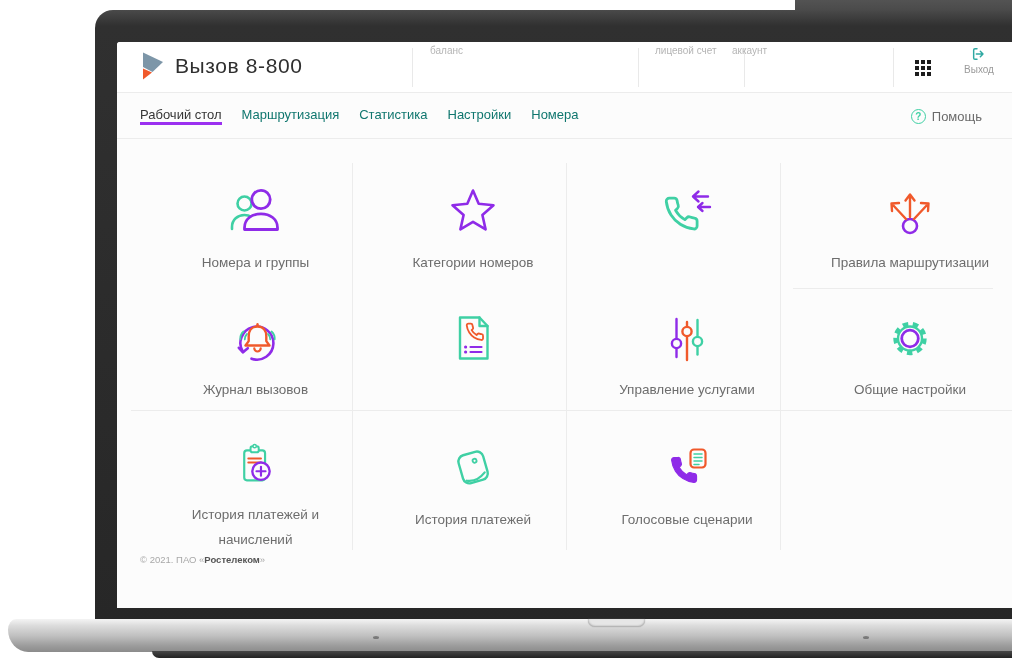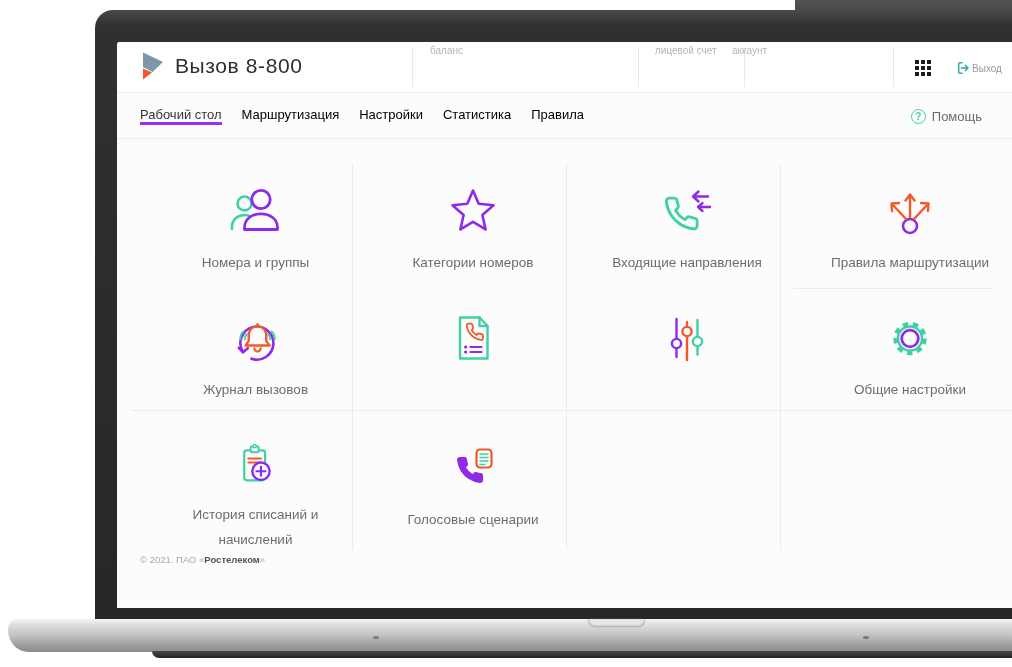--- a/index.html
+++ b/index.html
@@ -29,27 +29,27 @@
   .app-header { position:absolute; left:0; top:0; width:100%; height:51px; background:#fff;
                 border-bottom:1px solid #ececec; }
   .logo { position:absolute; left:23px; top:9px; width:26px; height:33px; }
   .app-title { position:absolute; left:58px; top:12px; font-size:21px; color:#2f2f2f; letter-spacing:.6px;text-align:center; }
   .hdr-divider { position:absolute; top:6px; width:1px; height:39px; background:#e9e9e9; }
   .hdr-field-label { position:absolute; top:3px; font-size:10px; color:#b5b5b5; }
   .apps-grid { position:absolute; left:798px; top:18px; width:18px; height:17px;
                display:grid; grid-template-columns:repeat(3,4px); grid-template-rows:repeat(3,4px); gap:2px; }
   .apps-grid i { background:#1d1d1d; }
   .exit-btn { position:absolute; left:836px; top:4px; width:52px; height:43px; display:flex;
-              flex-direction:row; align-items:center; justify-content:center; cursor:pointer; }
+              flex-direction:column; align-items:center; cursor:pointer; }
   .exit-btn .lbl { font-size:10px; color:#9a9a9a; margin-top:2px; }
 
   
   .tab-bar { position:absolute; left:0; top:51px; width:100%; height:46px;
              border-bottom:1px solid #ececec; display:flex; align-items:center; padding-left:23px; }
-  .tab { display:flex; align-items:center; margin-right:20px; font-size:13px; color:#000000;
+  .tab { display:flex; align-items:center; margin-right:20px; font-size:13px; color:#0f766e;
          border-bottom:3px solid transparent; cursor:pointer; }
   .tab.active { color:#363636; border-bottom-color:#9b30f0; }
   .help { position:absolute; right:30px; top:0; height:46px; display:flex; align-items:center; cursor:pointer; }
   .help .q { width:15px; height:15px; border:1.5px solid #3fd0a4; border-radius:50%; color:#3fd0a4;
              font-size:10px; font-weight:bold; display:flex; align-items:center; justify-content:center; margin-right:6px; }
   .help .t { font-size:13px; color:#6a6a6a; }
 
   
   .grid { position:absolute; left:28px; top:121px; width:881px; height:390px;
           display:grid; grid-template-columns:221px 214px 214px 1fr; grid-template-rows:127px 130px 133px; }
@@ -108,23 +108,23 @@
           <path d="M9 4 H6 a2 2 0 0 0 -2 2 v12 a2 2 0 0 0 2 2 h3"></path>
           <path d="M14 8 l4 4 -4 4 M18 12 H8"></path>
         </svg>
         <span class="lbl">Выход</span>
       </div>
     </div>
 
     <div class="tab-bar">
       <div class="tab active">Рабочий стол</div>
       <div class="tab">Маршрутизация</div>
+      <div class="tab">Статистика</div>
       <div class="tab">Настройки</div>
-      <div class="tab">Статистика</div>
-      <div class="tab">Правила</div>
+      <div class="tab">Номера</div>
       <div class="help">
         <span class="q">?</span>
         <span class="t">Помощь</span>
       </div>
     </div>
 
     <div class="vline" style="left:235px; top:121px;"></div>
     <div class="vline" style="left:449px; top:121px;"></div>
     <div class="vline" style="left:663px; top:121px;"></div>
     <div class="hline" style="left:676px; top:246px; width:200px;"></div>
@@ -150,21 +150,20 @@
       </div>
 
       <div class="tile">
         <svg width="56" height="56" viewBox="0 0 56 56" fill="none" stroke-linecap="round" stroke-linejoin="round">
           <g transform="translate(4,12) scale(1.55)" stroke="#3fd0a4" stroke-width="1.8">
             <path d="M22 16.92v3a2 2 0 0 1-2.18 2 19.79 19.79 0 0 1-8.63-3.07 19.5 19.5 0 0 1-6-6 19.79 19.79 0 0 1-3.07-8.67A2 2 0 0 1 4.11 2h3a2 2 0 0 1 2 1.72 12.84 12.84 0 0 0 .7 2.81 2 2 0 0 1-.45 2.11L8.09 9.91a16 16 0 0 0 6 6l1.27-1.27a2 2 0 0 1 2.11-.45 12.84 12.84 0 0 0 2.81.7A2 2 0 0 1 22 16.92z"></path>
           </g>
           <path d="M49 13.5 H34 M39.5 8.5 l-5.5 5 5.5 5" stroke="#8f2be8" stroke-width="2.4"></path>
           <path d="M51 24 H39 M43.5 20 l-4.5 4 4.5 4" stroke="#8f2be8" stroke-width="2.4"></path>
         </svg>
-        <div class="label">Входящие направления</div>
       </div>
 
       <div class="tile">
         <svg width="56" height="56" viewBox="0 0 56 56" fill="none" stroke-linecap="round" stroke-linejoin="round">
           <circle cx="28" cy="43" r="7" stroke="#8f2be8" stroke-width="2.6"></circle>
           <path d="M28 34 V12 M23.5 17.5 L28 11.5 L32.5 17.5" stroke="#f0592b" stroke-width="2.4"></path>
           <path d="M24 36 L10 21 M10 28 L9.5 20.5 L17 20" stroke="#f0592b" stroke-width="2.4"></path>
           <path d="M32 36 L46 21 M46 28 L46.5 20.5 L39 20" stroke="#f0592b" stroke-width="2.4"></path>
         </svg>
         <div class="label">Правила маршрутизации</div>
@@ -197,43 +196,54 @@
 
       <div class="tile">
         <svg width="56" height="56" viewBox="0 0 56 56" fill="none" stroke-linecap="round" stroke-linejoin="round">
           <path d="M17.5 9 V47" stroke="#8f2be8" stroke-width="2.4"></path>
           <circle cx="17.5" cy="33.5" r="4.6" fill="#fcfcfc" stroke="#8f2be8" stroke-width="2.4"></circle>
           <path d="M28 12 V50" stroke="#f0592b" stroke-width="2.4"></path>
           <circle cx="28" cy="21.5" r="4.6" fill="#fcfcfc" stroke="#f0592b" stroke-width="2.4"></circle>
           <path d="M38.5 10 V44.5" stroke="#3fd0a4" stroke-width="2.4"></path>
           <circle cx="38.5" cy="31.5" r="4.6" fill="#fcfcfc" stroke="#3fd0a4" stroke-width="2.4"></circle>
         </svg>
+        <div class="label">Управление услугами</div>
       </div>
 
       <div class="tile">
         <svg width="56" height="56" viewBox="0 0 56 56" fill="none" stroke-linecap="round" stroke-linejoin="round">
           <circle cx="28" cy="28.5" r="14.5" stroke="#3fd0a4" stroke-width="4.4" stroke-dasharray="5.5 4.6" stroke-linecap="butt"></circle>
           <circle cx="28" cy="28.5" r="12" stroke="#3fd0a4" stroke-width="2.4"></circle>
           <circle cx="28" cy="28.5" r="8.3" stroke="#8f2be8" stroke-width="2.8"></circle>
         </svg>
         <div class="label">Общие настройки</div>
       </div>
 
       <div class="tile">
         <svg width="56" height="56" viewBox="0 0 56 56" fill="none" stroke-linecap="round" stroke-linejoin="round">
           <rect x="15" y="11.5" width="23" height="33" rx="3" stroke="#3fd0a4" stroke-width="2.4"></rect>
           <rect x="22" y="7" width="9" height="6.5" rx="2" fill="#fcfcfc" stroke="#3fd0a4" stroke-width="2.2"></rect>
           <circle cx="26.5" cy="6.8" r="1.8" fill="#fcfcfc" stroke="#3fd0a4" stroke-width="1.6"></circle>
           <path d="M19.5 20.5 h14 M19.5 24.8 h14" stroke="#f0592b" stroke-width="2.2"></path>
           <circle cx="33.5" cy="34.5" r="9.6" fill="#fcfcfc" stroke="#8f2be8" stroke-width="2.6"></circle>
           <path d="M33.5 29.5 v10 M28.5 34.5 h10" stroke="#8f2be8" stroke-width="2.4"></path>
         </svg>
-        <div class="label">История списаний и начислений</div>
-      </div>
-
+        <div class="label">История платежей и начислений</div>
+      </div>
+
+      <div class="tile">
+        <svg width="56" height="56" viewBox="0 0 56 56" fill="none" stroke-linecap="round" stroke-linejoin="round">
+          <g transform="rotate(-16 28 28)">
+            <rect x="15.5" y="13" width="25.5" height="29" rx="6.5" stroke="#3fd0a4" stroke-width="2.4"></rect>
+            <circle cx="31.5" cy="21.5" r="2" stroke="#3fd0a4" stroke-width="1.8"></circle>
+            <path d="M18.5 38.5 c6 2.8 13 1.8 19.5 -3" stroke="#3fd0a4" stroke-width="2.2"></path>
+          </g>
+        </svg>
+        <div class="label">История платежей</div>
+      </div>
 
       <div class="tile">
         <svg width="56" height="56" viewBox="0 0 56 56" fill="none" stroke-linecap="round" stroke-linejoin="round">
           <g transform="translate(10,15) scale(1.25)">
             <path d="M22 16.92v3a2 2 0 0 1-2.18 2 19.79 19.79 0 0 1-8.63-3.07 19.5 19.5 0 0 1-6-6 19.79 19.79 0 0 1-3.07-8.67A2 2 0 0 1 4.11 2h3a2 2 0 0 1 2 1.72 12.84 12.84 0 0 0 .7 2.81 2 2 0 0 1-.45 2.11L8.09 9.91a16 16 0 0 0 6 6l1.27-1.27a2 2 0 0 1 2.11-.45 12.84 12.84 0 0 0 2.81.7A2 2 0 0 1 22 16.92z" fill="#8f2be8" stroke="#8f2be8" stroke-width="1" stroke-linejoin="round"></path>
           </g>
           <rect x="31.5" y="9.5" width="15" height="18" rx="3.5" fill="#fcfcfc" stroke="#f0592b" stroke-width="2.2"></rect>
           <path d="M35 14 h8 M35 17.5 h8 M35 21 h8 M35 24.5 h5" stroke="#3fd0a4" stroke-width="1.5"></path>
         </svg>
         <div class="label">Голосовые сценарии</div>

